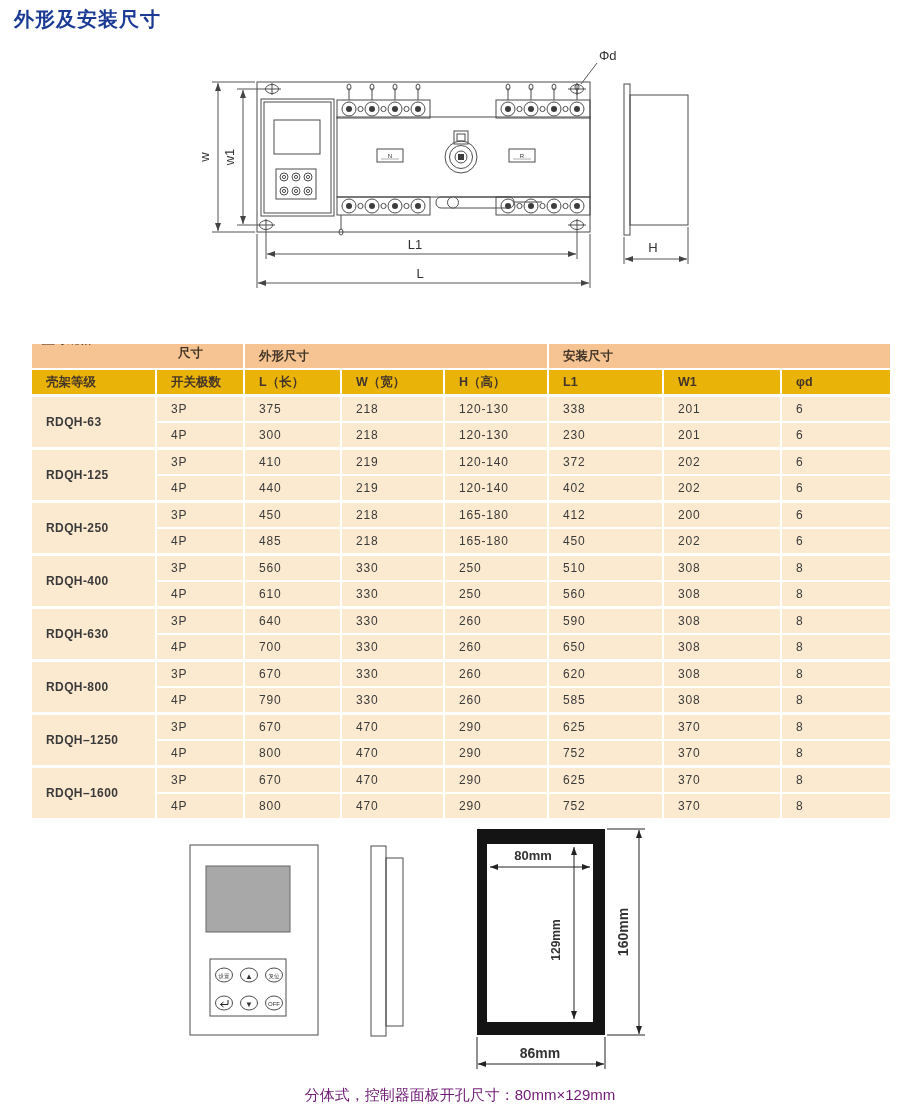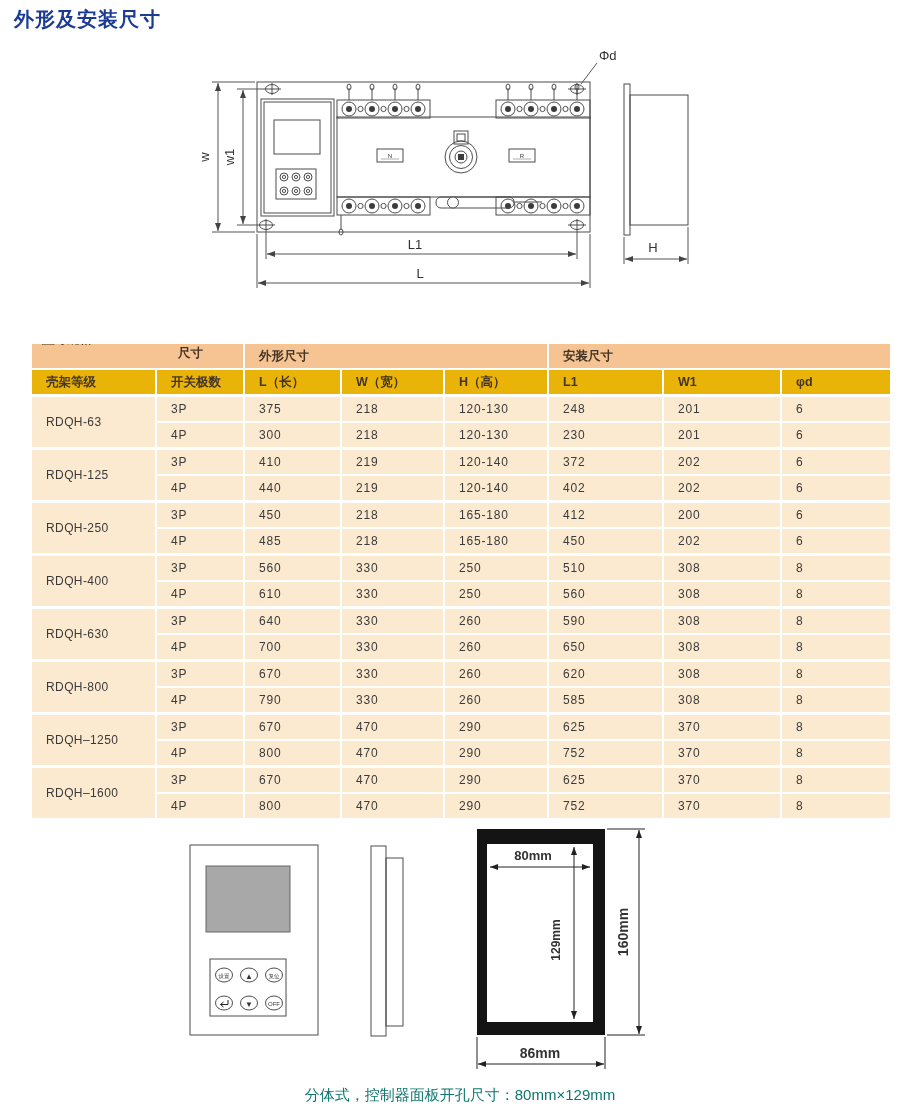--- a/index.html
+++ b/index.html
@@ -14,28 +14,28 @@
   .dimlab{font-size:13px;}
   
   table.dim{position:absolute;left:30px;top:342px;width:860px;
             border-collapse:collapse;table-layout:fixed;}
   table.dim th,table.dim td{border:2px solid #fff;height:24px;padding:0 0 0 14px;
             text-align:left;font-size:12px;color:#3a3a3a;white-space:nowrap;overflow:hidden;}
   table.dim thead th{font-weight:bold;font-size:12.5px;color:#433527;}
   tr.h1 th{background:#f6c493;}
   tr.h2 th{background:#eab308;}
   tbody td{background:#fcead0;letter-spacing:0.8px;font-weight:500;}
-  td.model{font-weight:normal;letter-spacing:0.4px;padding-left:12px;}
+  td.model{font-weight:bold;letter-spacing:0.4px;padding-left:12px;}
   tbody tr.gs td{border-top:3px solid #fff;}
   th.diag{position:relative;padding:0;
     background:#f6c493 linear-gradient(to top right,#f6c493 48.8%,#fff 49.3%,#fff 51.2%,#f6c493 51.7%);}
   th.diag .dt{position:absolute;top:1px;right:40px;}
   th.diag .db{position:absolute;bottom:20px;left:10px;}
   .caption{position:absolute;left:0;top:1086px;width:920px;text-align:center;
-           font-size:15px;color:#0f766e;}
+           font-size:15px;color:#701a75;}
 </style>
 </head>
 <body>
 
 <div class="title">外形及安装尺寸</div>
 
 <div class="svgwrap" id="topdraw">
 <svg width="920" height="300" viewBox="0 0 920 300">
   <defs>
     <marker id="a1s" markerWidth="9" markerHeight="8" refX="1" refY="3" orient="auto">
@@ -270,21 +270,21 @@
       <th>φd</th>
     </tr>
   </thead>
   <tbody>
       <tr class="gs">
         <td rowspan="2" class="model">RDQH-63</td>
         <td>3P</td>
         <td>375</td>
         <td>218</td>
         <td>120-130</td>
-        <td>248</td>
+        <td>338</td>
         <td>201</td>
         <td>6</td>
       </tr>
       <tr>
         <td>4P</td>
         <td>300</td>
         <td>218</td>
         <td>120-130</td>
         <td>230</td>
         <td>201</td>

